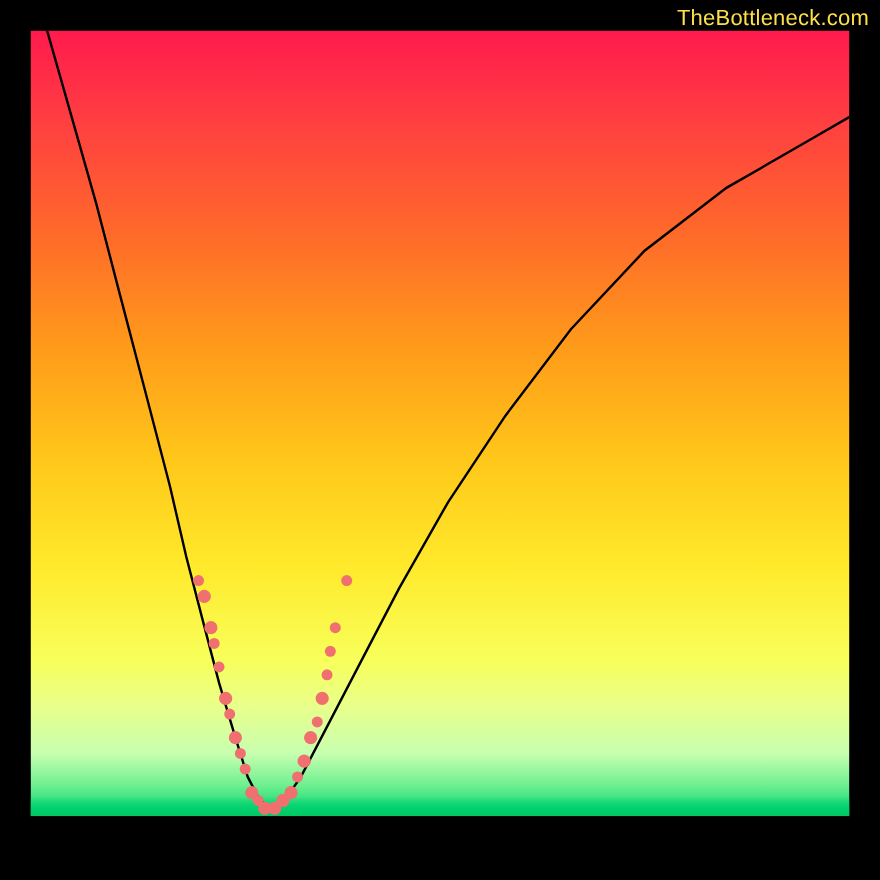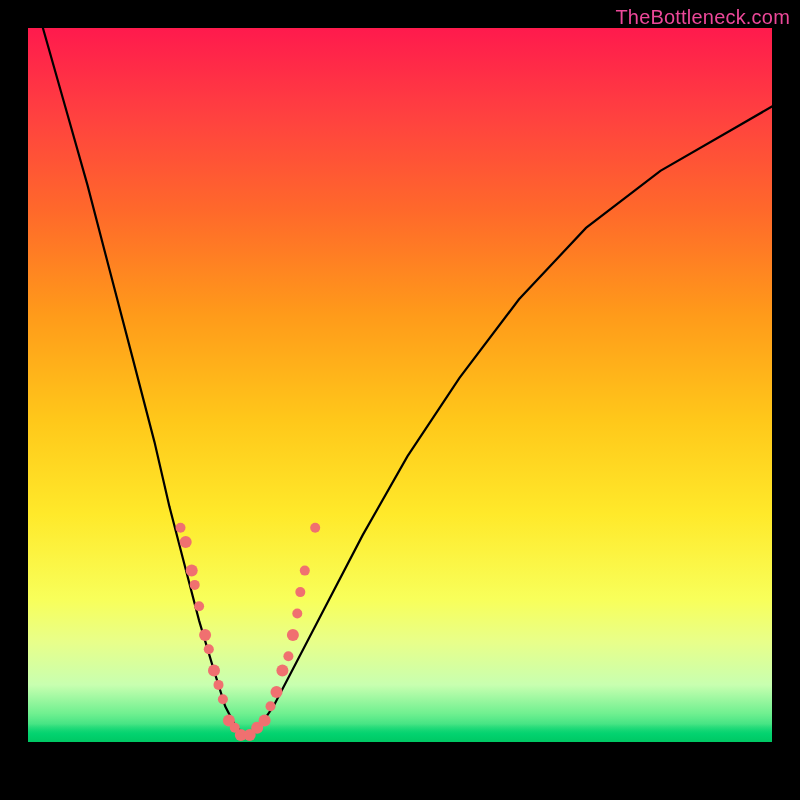--- a/index.html
+++ b/index.html
@@ -67,21 +67,21 @@
     height: 714px;
   }
   .dot {
     fill: #f07070;
     stroke: none;
   }
   .watermark {
     position: absolute;
     top: 6px;
     right: 10px;
-    color: #ec4899;
+    color: #fde047;
     font-size: 20px;
     letter-spacing: 0.2px;
     font-weight: 500;
   }
 </style>
 </head>
 <body>
 
 <div class="watermark">TheBottleneck.com</div>
 

